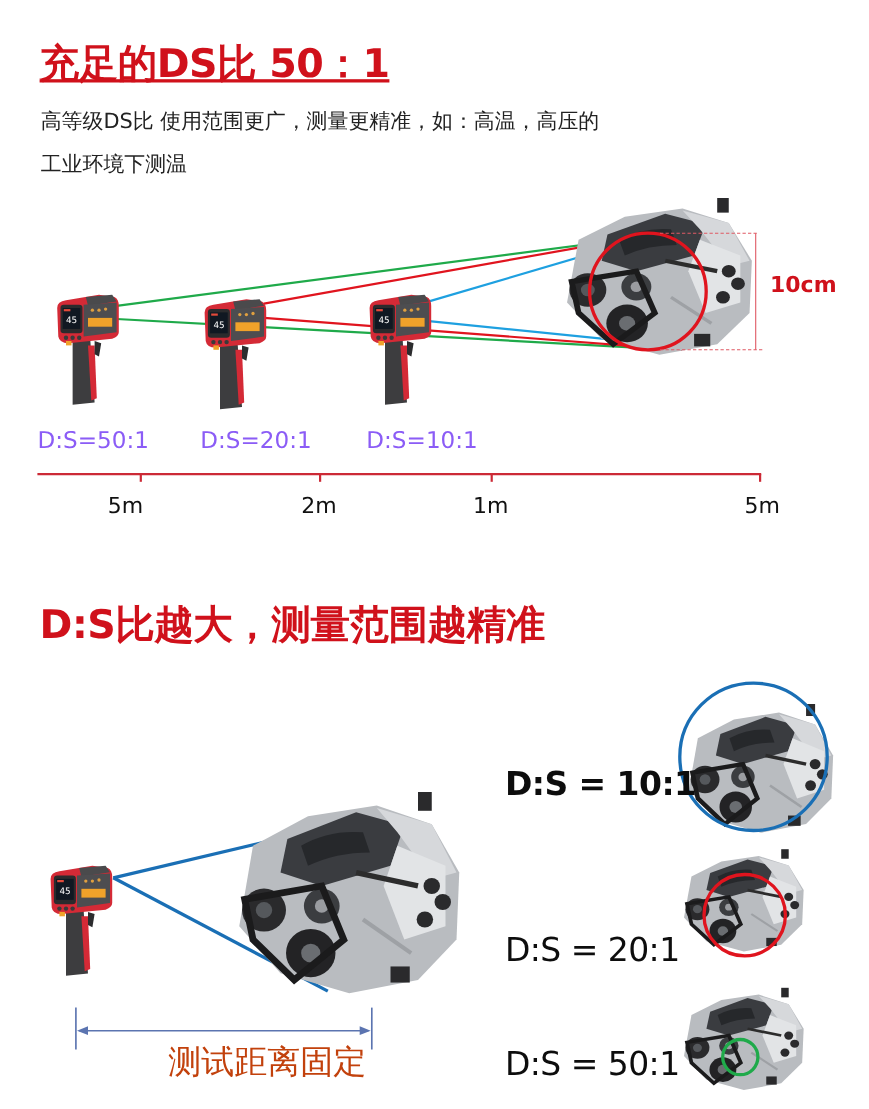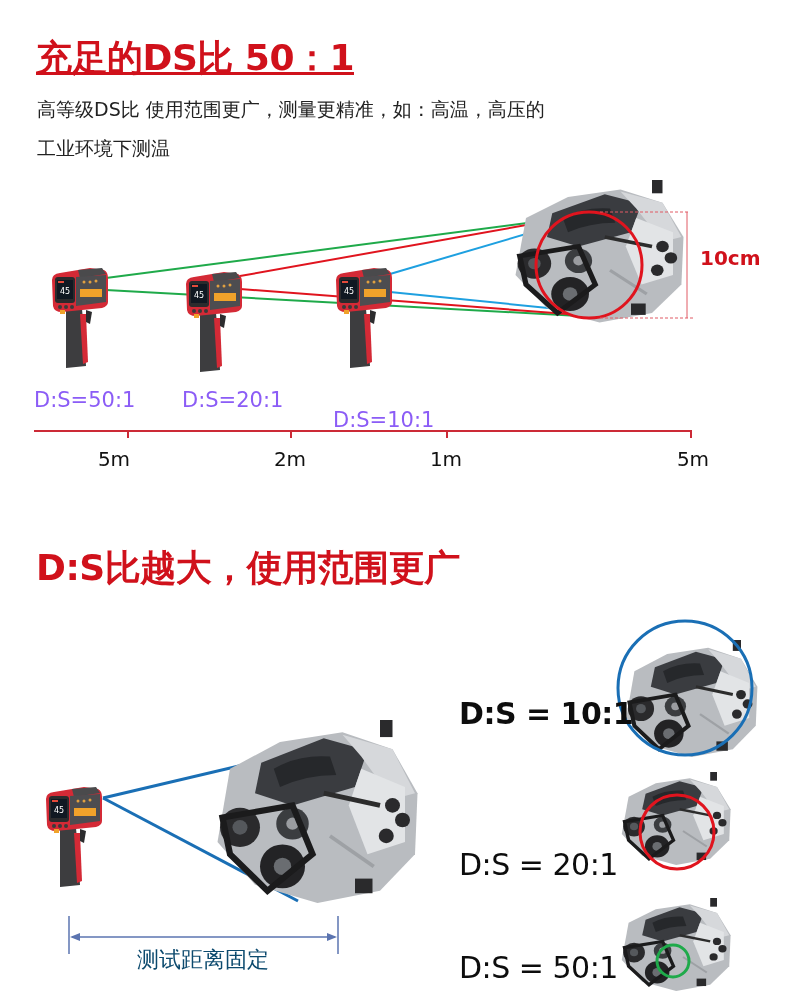--- a/index.html
+++ b/index.html
@@ -5,21 +5,21 @@
   html, body { margin: 0; padding: 0; background: #ffffff; }
   body { width: 790px; height: 1008px; position: relative; overflow: hidden;
          font-family: "DejaVu Sans", "Liberation Sans", sans-serif; color: #1a1a1a; }
   .abs { position: absolute; }
   .title-red { color: #d0111b; font-weight: bold; font-size: 36px; letter-spacing: -0.5px; white-space: nowrap; }
   .desc { font-size: 19px; color: #222; white-space: nowrap; text-align: center; }
   .ds-label { font-size: 21px; color: #8b5cf6; white-space: nowrap; }
   .scale-label { font-size: 20px; color: #111; white-space: nowrap; transform: translateX(-50%); }
   .big-ds { font-size: 30px; color: #0d0d0d; white-space: nowrap; letter-spacing: -0.5px; }
   .cm-label { color: #d0111b; font-weight: bold; font-size: 20px; }
-  .fixed-label { color: #0c4a6e; font-size: 22px; white-space: nowrap; transform: translateX(-50%); }
+  .fixed-label { color: #c2410c; font-size: 30px; white-space: nowrap; transform: translateX(-50%); margin-left: 40px; }
   svg.overlay { position: absolute; left: 0; top: 0; }
 </style>
 </head>
 <body>
 
 <div class="abs title-red" style="left:36px; top:34px;text-decoration:underline;">充足的DS比 50：1</div>
 <div class="abs desc" style="left:37px; top:97px;">高等级DS比 使用范围更广，测量更精准，如：高温，高压的</div>
 <div class="abs desc" style="left:37px; top:136px;">工业环境下测温</div>
 
 <svg class="overlay" width="790" height="1008" viewBox="0 0 790 1008">
@@ -160,26 +160,26 @@
   <g transform="translate(615,898) scale(0.68,0.62)">
     <use href="#engine"></use>
   </g>
   <circle cx="673" cy="961" r="16" fill="none" stroke="#1faa4a" stroke-width="3"></circle>
 </svg>
 
 <div class="abs cm-label" style="left:700px; top:246px;">10cm</div>
 
 <div class="abs ds-label" style="left:34px; top:388px;">D:S=50:1</div>
 <div class="abs ds-label" style="left:182px; top:388px;">D:S=20:1</div>
-<div class="abs ds-label" style="left:333px; top:408px;">D:S=10:1</div>
+<div class="abs ds-label" style="left:333px; top:388px;">D:S=10:1</div>
 
 <div class="abs scale-label" style="left:114px; top:447px;">5m</div>
 <div class="abs scale-label" style="left:290px; top:447px;">2m</div>
 <div class="abs scale-label" style="left:446px; top:447px;">1m</div>
 <div class="abs scale-label" style="left:693px; top:447px;">5m</div>
 
-<div class="abs title-red" style="left:36px; top:544px;">D:S比越大，使用范围更广</div>
+<div class="abs title-red" style="left:36px; top:544px;">D:S比越大，测量范围越精准</div>
 
 <div class="abs big-ds" style="left:459px; top:696px;font-weight:bold;">D:S = 10:1</div>
 <div class="abs big-ds" style="left:459px; top:820px;margin-top:27px;">D:S = 20:1</div>
 <div class="abs big-ds" style="left:459px; top:950px;">D:S = 50:1</div>
 
 <div class="abs fixed-label" style="left:203px; top:945px;">测试距离固定</div>
 
 </body></html>

